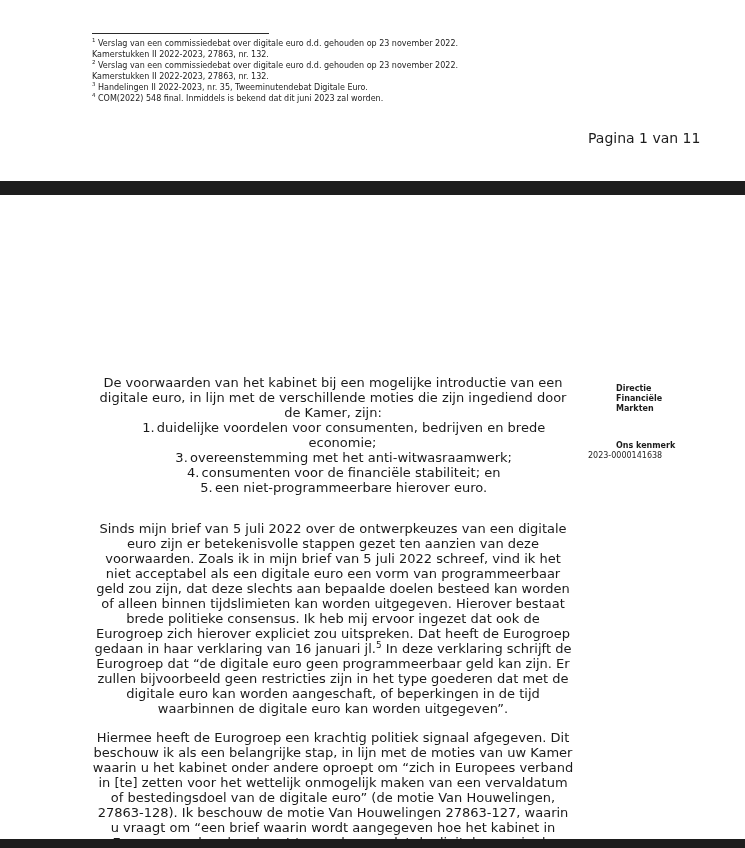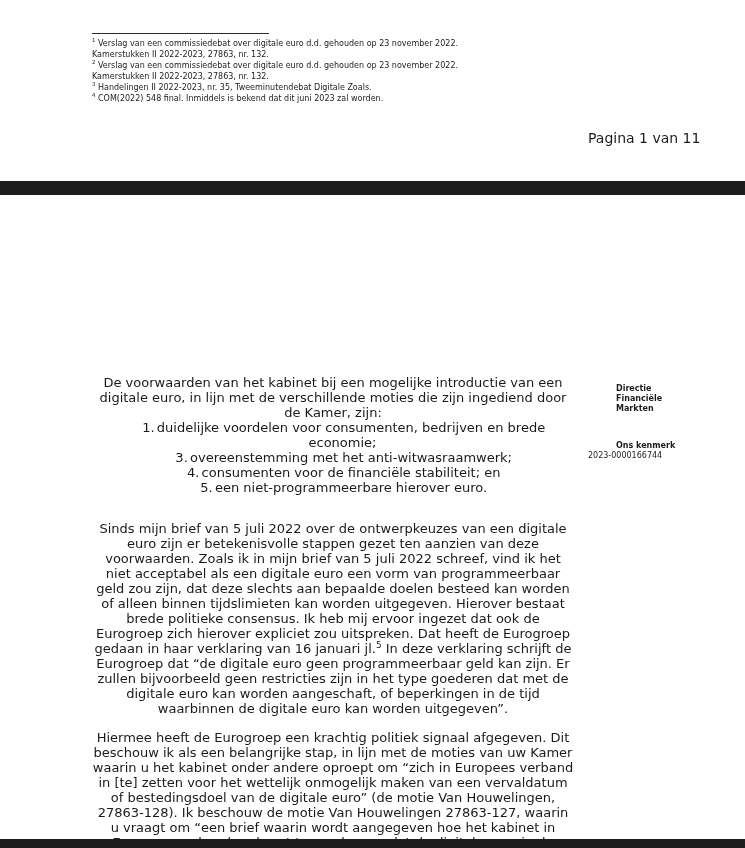--- a/index.html
+++ b/index.html
@@ -37,21 +37,21 @@
 
   <div class="fn-rule"></div>
 
   <div class="footnotes">
     <div><sup>1</sup> <span>Verslag van een commissiedebat over digitale euro d.d. gehouden op 23 november 2022.</span><br>
       <span class="it">Kamerstukken II 2022-2023, 27863, nr. 132.</span>
     </div>
     <div><sup>2</sup> <span>Verslag van een commissiedebat over digitale euro d.d. gehouden op 23 november 2022.</span><br>
       <span class="it">Kamerstukken II 2022-2023, 27863, nr. 132.</span>
     </div>
-    <div><sup>3</sup> <span class="it">Handelingen II 2022-2023, nr. 35,</span><span> Tweeminutendebat Digitale Zoals.</span>
+    <div><sup>3</sup> <span class="it">Handelingen II 2022-2023, nr. 35,</span><span> Tweeminutendebat Digitale Euro.</span>
     </div>
     <div><sup>4</sup> <span>COM(2022) 548 final. Inmiddels is bekend dat dit juni 2023 zal worden.</span>
     </div>
   </div>
 
   <div class="page-num">Pagina 1 van 11</div>
 
   <div class="divider bar1"></div>
 
   <div class="body-col">
@@ -68,19 +68,19 @@
     <p class="p2"><span>Sinds mijn brief van 5 juli 2022 over de ontwerpkeuzes van een digitale euro zijn er betekenisvolle stappen gezet ten aanzien van deze voorwaarden. Zoals ik in mijn brief van 5 juli 2022 schreef, vind ik het niet acceptabel als een digitale euro een vorm van programmeerbaar geld zou zijn, dat deze slechts aan bepaalde doelen besteed kan worden of alleen binnen tijdslimieten kan worden uitgegeven. Hierover bestaat brede politieke consensus. Ik heb mij ervoor ingezet dat ook de Eurogroep zich hierover expliciet zou uitspreken. Dat heeft de Eurogroep gedaan in haar verklaring van 16 januari jl.</span><sup>5</sup><span> In deze verklaring schrijft de Eurogroep dat </span><span class="it">“de digitale euro geen programmeerbaar geld kan zijn. Er zullen bijvoorbeeld geen restricties zijn in het type goederen dat met de digitale euro kan worden aangeschaft, of beperkingen in de tijd waarbinnen de digitale euro kan worden uitgegeven”</span><span>.</span></p>
 
     <p class="p3"><span>Hiermee heeft de Eurogroep een krachtig politiek signaal afgegeven. Dit beschouw ik als een belangrijke stap, in lijn met de moties van uw Kamer waarin u het kabinet onder andere oproept om </span><span class="it">“zich in Europees verband in [te] zetten voor het wettelijk onmogelijk maken van een vervaldatum of bestedingsdoel van de digitale euro”</span><span> (de motie Van Houwelingen, 27863-128). Ik beschouw de motie Van Houwelingen 27863-127, waarin u vraagt om </span><span class="it">“een brief waarin wordt aangegeven hoe het kabinet in Europees verband probeert te voorkomen dat de digitale euro in de toekomst een bestedingsdoel of een vervaldatum krijgt”</span><span>,</span></p>
 
   </div>
 
   <div class="sidebar">
     <div class="bold directie">Directie Financiële Markten</div>
     <div class="kenmerk">
       <div class="bold">Ons kenmerk</div>
-      <div>2023-0000166744</div>
+      <div>2023-0000141638</div>
     </div>
   </div>
 
   <div class="divider bar2"></div>
 
 </div>
 
 </body></html>

